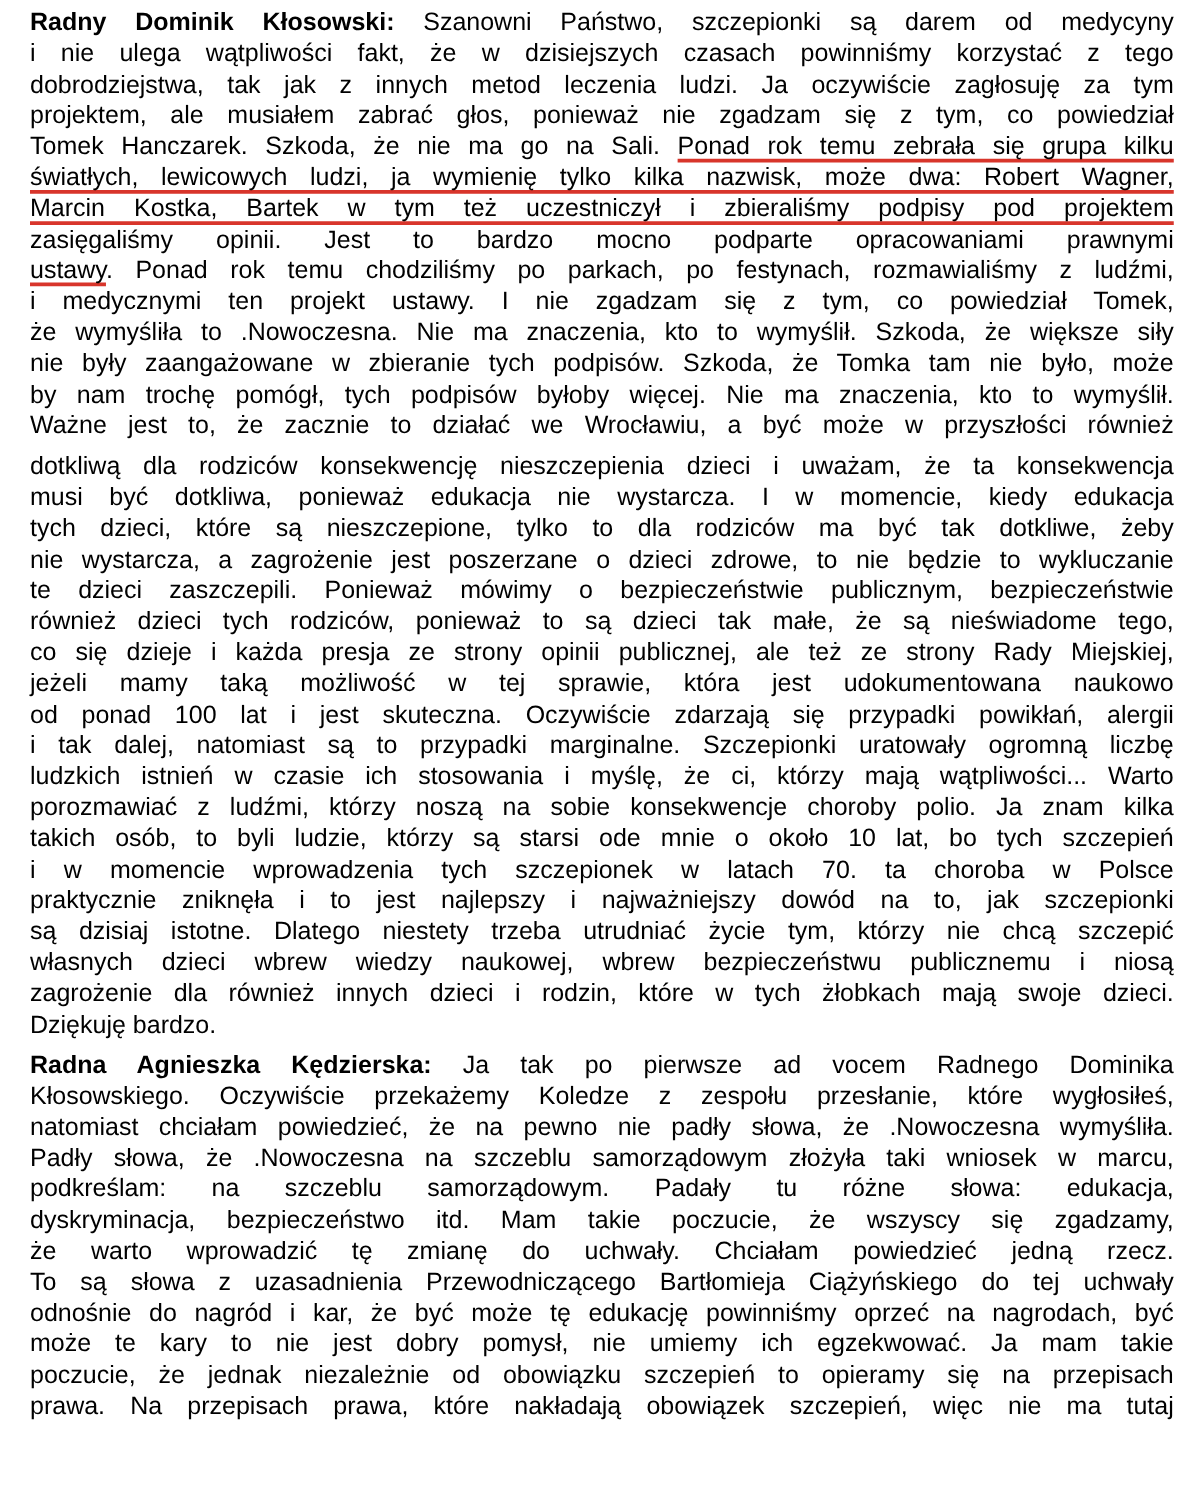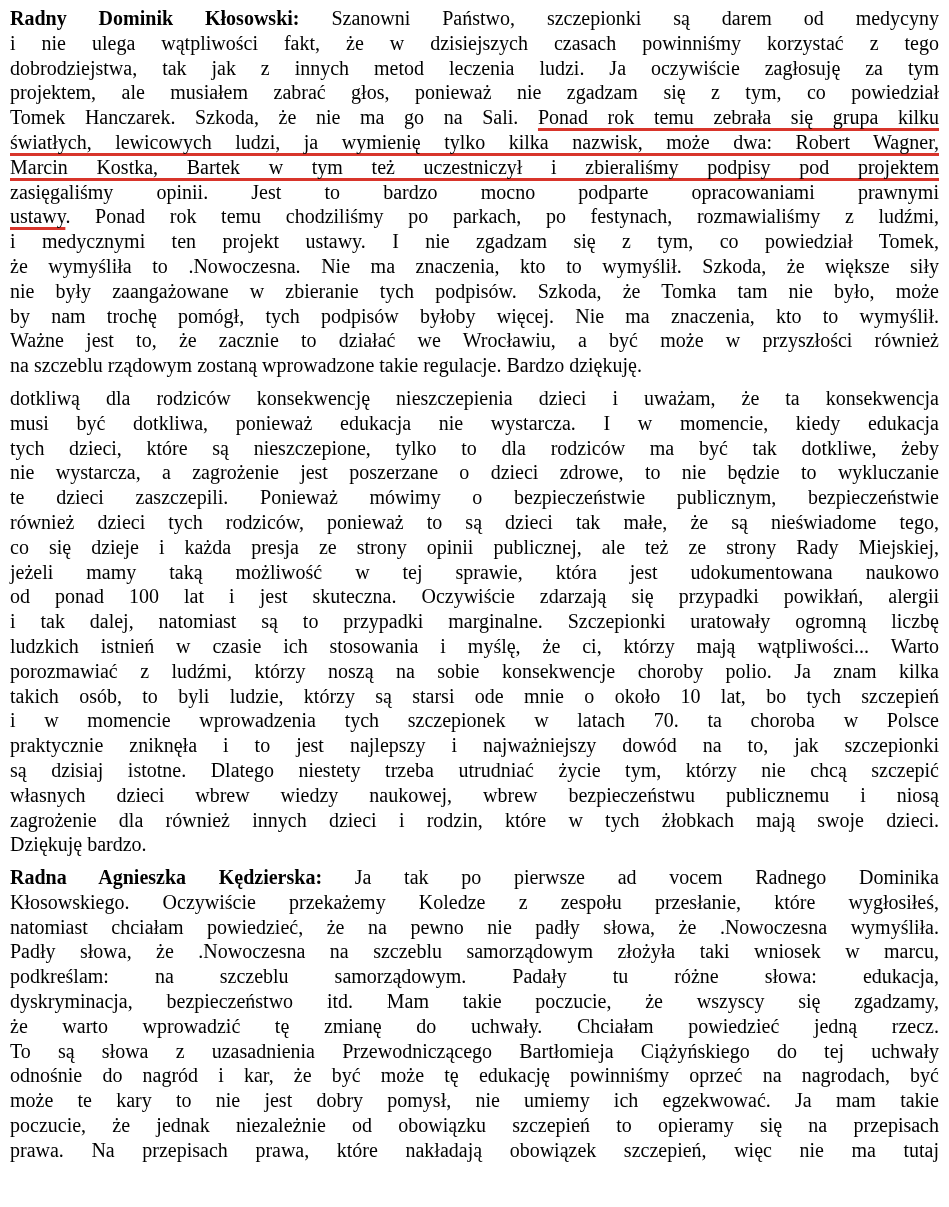--- a/index.html
+++ b/index.html
@@ -5,22 +5,22 @@
   :root { --red: #d8352b; --ink: #000000; --paper: #ffffff; }
   html, body {
     margin: 0; padding: 0;
     width: 949px; height: 1207px;
     overflow: hidden;
     background: var(--paper);
   }
   .page {
     box-sizing: border-box;
     width: 949px; height: 1207px;
-    padding: 6px 10px 0 10px;
-    font-family: Liberation Serif, serif;
+    padding: 6px 10px 0 24px;
+    font-family: Liberation Sans, sans-serif;
     font-size: 20px;
     line-height: 24.8px;
     color: var(--ink);
   }
   .para { margin: 0 0 8px 0; }
   .line {
     text-align: justify;
     text-align-last: justify;
     white-space: normal;
   }
@@ -47,21 +47,20 @@
         <div class="line"><span>Tomek Hanczarek. Szkoda, że nie ma go na Sali. </span><span class="redline">Ponad rok temu zebrała się grupa kilku</span></div>
         <div class="line"><span class="redline">światłych, lewicowych ludzi, ja wymienię tylko kilka nazwisk, może dwa: Robert Wagner,</span></div>
         <div class="line"><span class="redline">Marcin Kostka, Bartek w tym też uczestniczył i zbieraliśmy podpisy pod projektem</span></div>
         <div class="line"><span>zasięgaliśmy opinii. Jest to bardzo mocno podparte opracowaniami prawnymi</span></div>
         <div class="line"><span class="redline">ustawy</span><span>. Ponad rok temu chodziliśmy po parkach, po festynach, rozmawialiśmy z ludźmi,</span></div>
         <div class="line"><span>i medycznymi ten projekt ustawy. I nie zgadzam się z tym, co powiedział Tomek,</span></div>
         <div class="line"><span>że wymyśliła to .Nowoczesna. Nie ma znaczenia, kto to wymyślił. Szkoda, że większe siły</span></div>
         <div class="line"><span>nie były zaangażowane w zbieranie tych podpisów. Szkoda, że Tomka tam nie było, może</span></div>
         <div class="line"><span>by nam trochę pomógł, tych podpisów byłoby więcej. Nie ma znaczenia, kto to wymyślił.</span></div>
         <div class="line"><span>Ważne jest to, że zacznie to działać we Wrocławiu, a być może w przyszłości również</span></div>
-        <div class="line end"><span>na szczeblu rządowym zostaną wprowadzone takie regulacje. Bardzo dziękuję.</span></div>
       </div>
       <div class="para">
         <div class="line"><span>dotkliwą dla rodziców konsekwencję nieszczepienia dzieci i uważam, że ta konsekwencja</span></div>
         <div class="line"><span>musi być dotkliwa, ponieważ edukacja nie wystarcza. I w momencie, kiedy edukacja</span></div>
         <div class="line"><span>tych dzieci, które są nieszczepione, tylko to dla rodziców ma być tak dotkliwe, żeby</span></div>
         <div class="line"><span>nie wystarcza, a zagrożenie jest poszerzane o dzieci zdrowe, to nie będzie to wykluczanie</span></div>
         <div class="line"><span>te dzieci zaszczepili. Ponieważ mówimy o bezpieczeństwie publicznym, bezpieczeństwie</span></div>
         <div class="line"><span>również dzieci tych rodziców, ponieważ to są dzieci tak małe, że są nieświadome tego,</span></div>
         <div class="line"><span>co się dzieje i każda presja ze strony opinii publicznej, ale też ze strony Rady Miejskiej,</span></div>
         <div class="line"><span>jeżeli mamy taką możliwość w tej sprawie, która jest udokumentowana naukowo</span></div>

